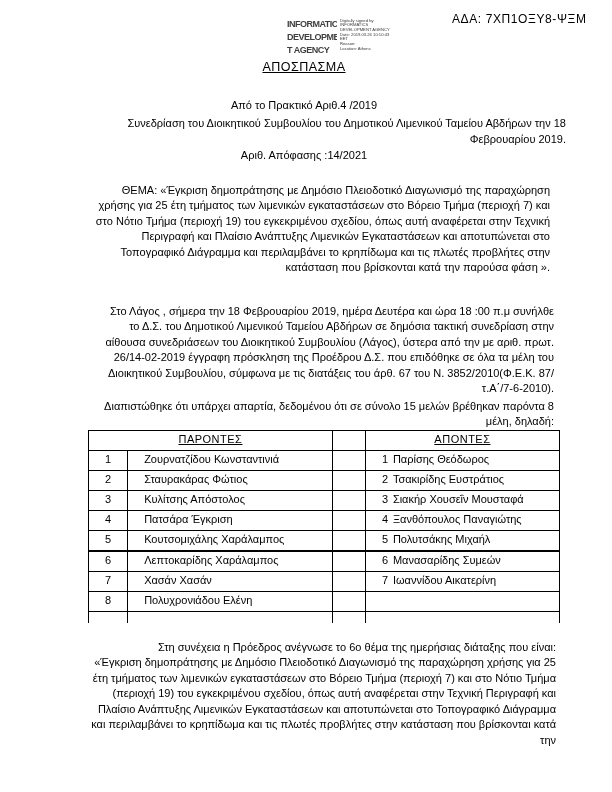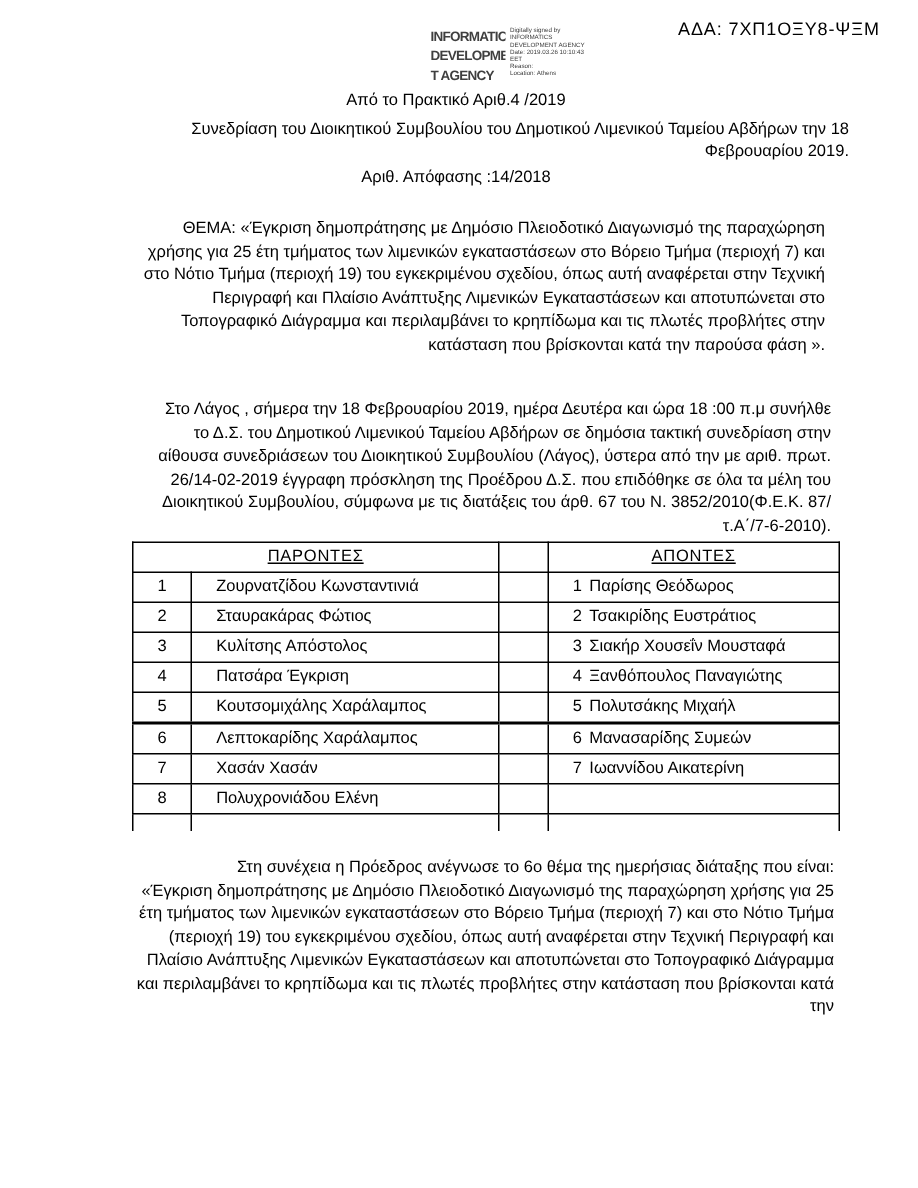--- a/index.html
+++ b/index.html
@@ -75,31 +75,33 @@
       <div>DEVELOPMENT AGENCY</div>
       <div>Date: 2019.03.26 10:10:43</div>
       <div>EET</div>
       <div>Reason:</div>
       <div>Location: Athens</div>
     </div>
   </div>
 
   <div class="content">
 
+    <p class="center title">ΑΠΟΣΠΑΣΜΑ</p>
 
     <p class="center praktiko">Από το Πρακτικό Αριθ.4 /2019</p>
 
     <p class="session">Συνεδρίαση του Διοικητικού Συμβουλίου του Δημοτικού Λιμενικού Ταμείου Αβδήρων την 18 Φεβρουαρίου 2019.</p>
 
-    <p class="center apofasi">Αριθ. Απόφασης :14/2018</p>
+    <p class="center apofasi">Αριθ. Απόφασης :14/2021</p>
 
     <p class="thema">ΘΕΜΑ: «Έγκριση δημοπράτησης με Δημόσιο Πλειοδοτικό Διαγωνισμό της παραχώρηση χρήσης για 25 έτη τμήματος των λιμενικών εγκαταστάσεων στο Βόρειο Τμήμα (περιοχή 7) και στο Νότιο Τμήμα (περιοχή 19) του εγκεκριμένου σχεδίου, όπως αυτή αναφέρεται στην Τεχνική Περιγραφή και Πλαίσιο Ανάπτυξης Λιμενικών Εγκαταστάσεων και αποτυπώνεται στο Τοπογραφικό Διάγραμμα και περιλαμβάνει το κρηπίδωμα και τις πλωτές προβλήτες στην κατάσταση που βρίσκονται κατά την παρούσα φάση ».</p>
 
     <p class="lagos">Στο Λάγος , σήμερα την 18 Φεβρουαρίου 2019, ημέρα Δευτέρα  και ώρα 18 :00 π.μ συνήλθε το Δ.Σ. του Δημοτικού Λιμενικού Ταμείου Αβδήρων σε δημόσια τακτική συνεδρίαση στην αίθουσα συνεδριάσεων του Διοικητικού Συμβουλίου (Λάγος), ύστερα από την με αριθ. πρωτ. 26/14-02-2019  έγγραφη πρόσκληση της Προέδρου Δ.Σ. που επιδόθηκε σε όλα τα μέλη του Διοικητικού Συμβουλίου, σύμφωνα με τις διατάξεις του άρθ. 67 του Ν. 3852/2010(Φ.Ε.Κ. 87/τ.Α΄/7-6-2010).</p>
 
+    <p class="quorum">Διαπιστώθηκε ότι υπάρχει απαρτία, δεδομένου ότι σε σύνολο 15 μελών βρέθηκαν παρόντα 8 μέλη, δηλαδή:</p>
 
     <table class="att">
       <colgroup>
         <col style="width:20px">
           <col style="width:216px">
           <col style="width:9px">
           <col style="width:201px">
       </colgroup>
       <tbody>
           <tr class="head">

